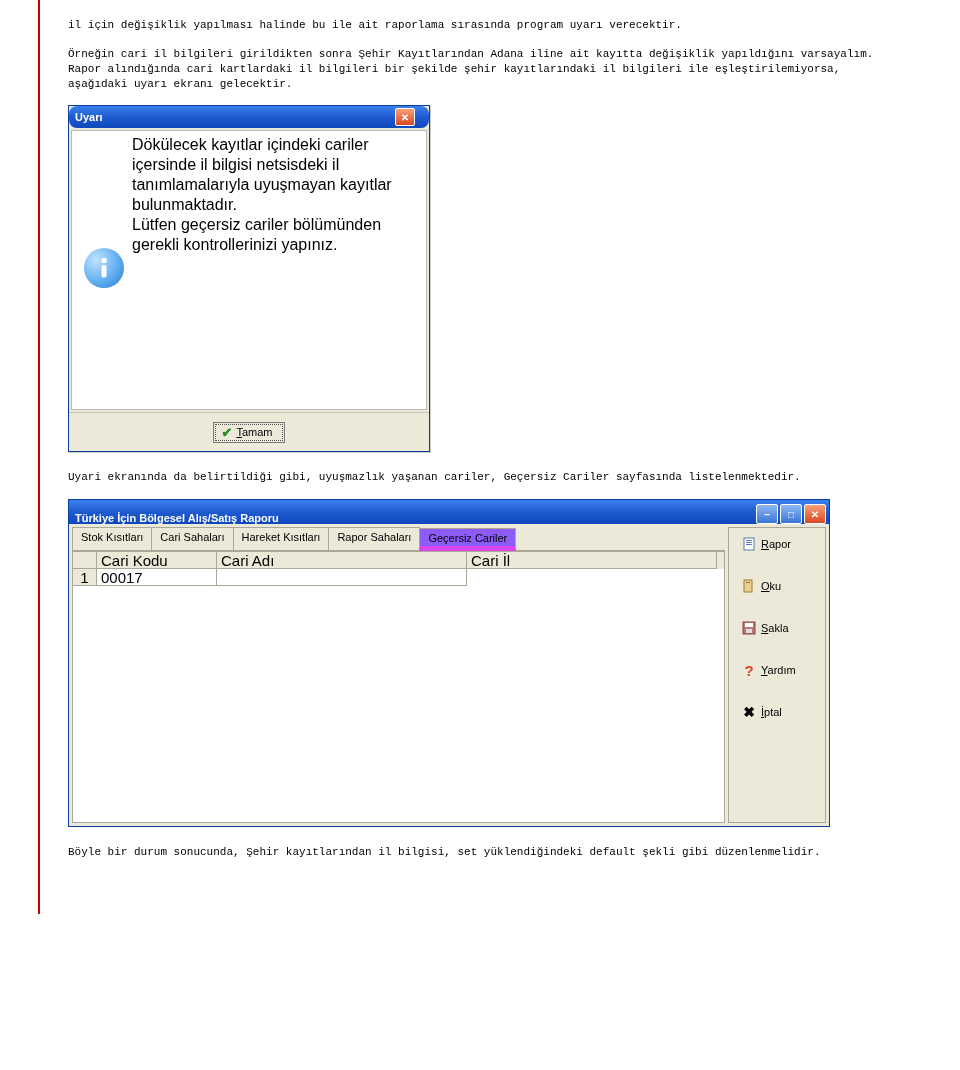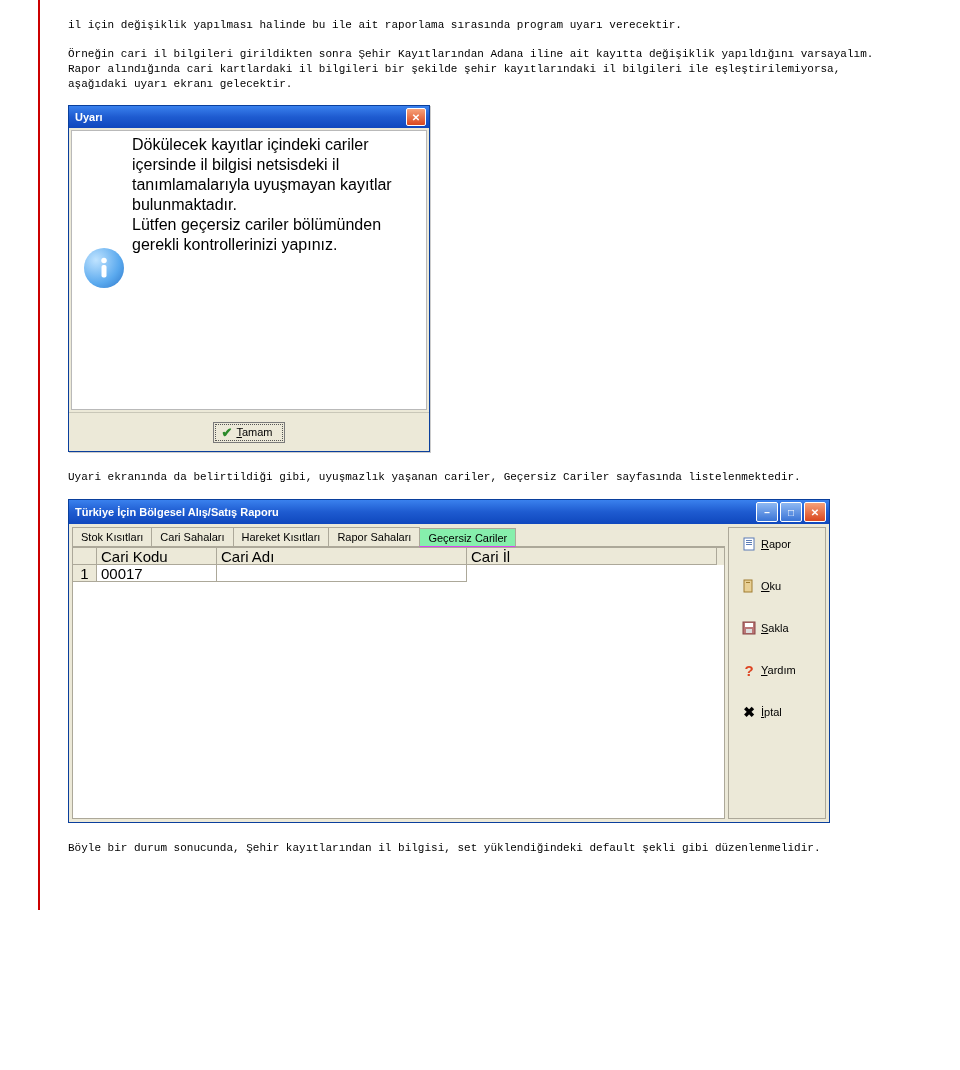--- a/index.html
+++ b/index.html
@@ -33,24 +33,25 @@
     box-shadow: 1px 1px 0 rgba(0,0,0,0.2);
     margin: 4px 0 18px 0;
     font-family: Tahoma, sans-serif;
     font-size: 11px;
   }
   .dlg-title {
     display: flex;
     align-items: center;
     justify-content: space-between;
     height: 22px;
-    padding: 0 3px 0 6px;
+    padding: 0 14px 0 6px;
     background: linear-gradient(to bottom, #3a81ee 0%, #1e5bd0 50%, #0f47bd 100%);
     color: #fff;
     font-weight: bold;
+    border-radius: 8px;
   }
   .dlg-close {
     width: 18px;
     height: 16px;
     background: linear-gradient(to bottom,#f7a27a,#d9471f);
     border: 1px solid #fff;
     border-radius: 2px;
     display:flex;align-items:center;justify-content:center;
     font-family: Arial, sans-serif;
     font-size: 10px;
@@ -119,21 +120,21 @@
   
   .win {
     width: 760px;
     border:1px solid #0a3f9c;
     background:#ece9d8;
     margin:6px 0 18px 0;
     font-family: Tahoma, sans-serif;
     font-size:11px;
   }
   .win-title {
-    display:flex;align-items:center;justify-content:space-between;
+    display:flex;align-items:flex-end;justify-content:space-between;
     height:24px;padding:0 3px 0 6px;
     background: linear-gradient(to bottom,#3a81ee 0%,#1e5bd0 50%,#0f47bd 100%);
     color:#fff;font-weight:bold;
   }
   .win-ctl { display:flex; gap:2px; }
   .wbtn {
     width:20px;height:18px;border:1px solid #fff;border-radius:2px;
     display:flex;align-items:center;justify-content:center;
     font-family: Arial; font-size:10px; font-weight:bold;color:#fff;cursor:pointer;
   }
@@ -144,21 +145,21 @@
   .win-main { flex:1; display:flex; flex-direction:column; }
   .tabs { display:flex; border-bottom:1px solid #aca899; background:#ece9d8; }
   .tab {
     padding:3px 8px 2px 8px;
     border:1px solid #aca899;
     border-bottom:none;
     background:#ece9d8;
     margin-right:-1px;
     cursor:pointer;
   }
-  .tab.active { background:#86efac; position:relative; top:1px; border-bottom:1px solid #d946ef; font-weight:normal; }
+  .tab.active { background:#8b5cf6; position:relative; top:1px; border-bottom:5px solid #d946ef; font-weight:normal; }
   .grid-wrap { background:#fff; border:1px solid #aca899; height:270px; }
   .grid-head, .grid-row { display:flex; }
   .grid-head .gc, .grid-row .gc {
     border:1px solid #aca899; border-top:none; border-left:none;
     padding:1px 4px; font-size:15px; box-sizing:border-box;
     height:17px; line-height:15px;
     overflow:hidden;
   }
   .grid-head { background:#ece9d8; }
   .gc.rownum { width:24px; background:#ece9d8; text-align:center; }

